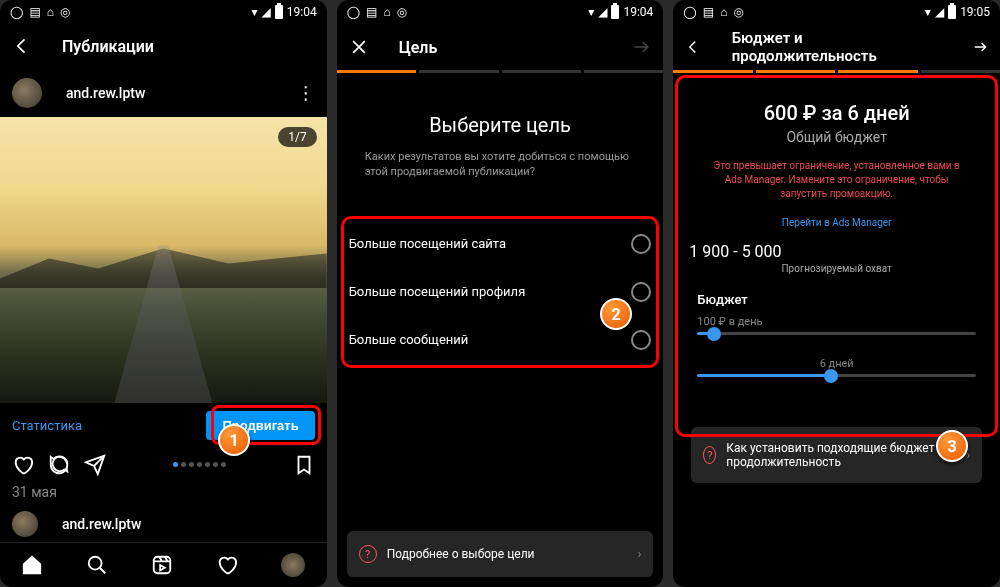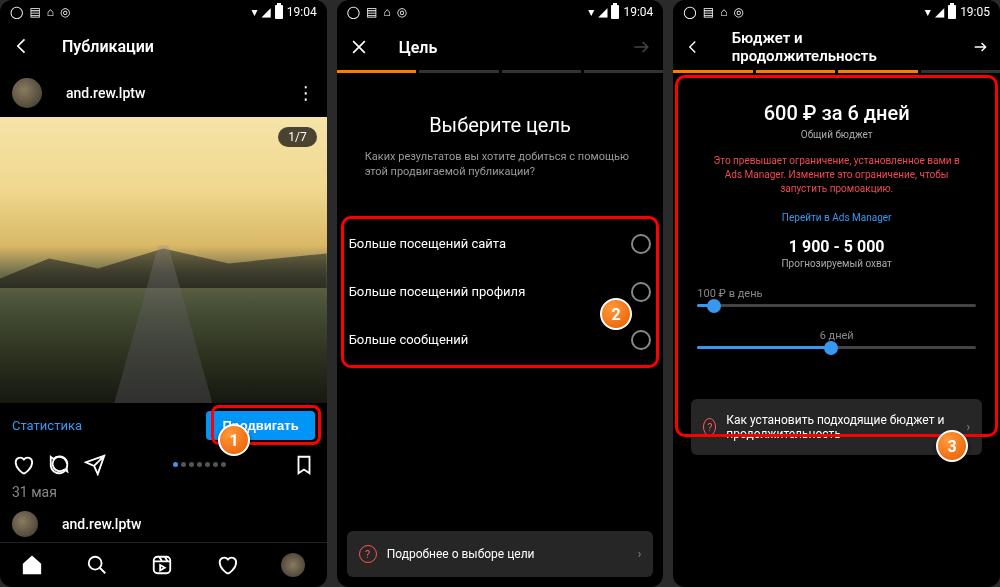--- a/index.html
+++ b/index.html
@@ -174,28 +174,28 @@
     width:18px;height:18px;border:1.5px solid #f55;border-radius:50%;
     display:flex;align-items:center;justify-content:center;
     font-size:11px;color:#f55;
   }
   .chev { margin-left:auto; color:#888;}
   
   
   .s3-content { flex:1; padding:6px 8px; position:relative;}
   .s3-inner { position:relative; padding:16px 8px;}
   .s3-budget { text-align:center; font-size:20px; font-weight:500; margin-top:6px;}
-  .s3-budget-sub { text-align:center; font-size:10px; color:#aaa; margin-top:4px; margin-bottom:14px;}
+  .s3-budget-sub { text-align:center; font-size:14px; color:#aaa; margin-top:4px; margin-bottom:14px;}
   .s3-warn {
     text-align:center; font-size:10px; color:#ed4956; padding:0 16px; line-height:1.4;
   }
   .s3-link {
     text-align:center; font-size:10px; color:#3897f0; margin-top:16px; margin-bottom:14px;
   }
-  .s3-reach { text-align:center; font-size:16px; font-weight:700;}
+  .s3-reach { text-align:left; font-size:16px; font-weight:400;}
   .s3-reach-sub { text-align:center; font-size:10px; color:#aaa; margin-top:2px; margin-bottom:18px;}
   
   .slider-block { padding:0 8px; margin-bottom:22px;}
   .slider-label { font-size:13px; font-weight:500; margin-bottom:8px;}
   .slider-val { font-size:11px; color:#888; margin-bottom:4px;}
   .slider-val.center{text-align:center;}
   .track {
     height:3px; background:#444; border-radius:2px; position:relative;
   }
   .track .fill { position:absolute; left:0; height:100%; background:#3897f0; border-radius:2px;}
@@ -419,20 +419,21 @@
     <div class="red-box3"></div>
     <div class="s3-inner">
       <div class="s3-budget">600 ₽ за 6 дней</div>
       <div class="s3-budget-sub">Общий бюджет</div>
       <div class="s3-warn">Это превышает ограничение, установленное вами в Ads Manager. Измените это ограничение, чтобы запустить промоакцию.</div>
       <div class="s3-link">Перейти в Ads Manager</div>
       <div class="s3-reach">1 900 - 5 000</div>
       <div class="s3-reach-sub">Прогнозируемый охват</div>
 
       <div class="slider-block">
+        <div class="slider-label">Бюджет</div>
         <div class="slider-val">100 ₽ в день</div>
         <div class="track">
           <div class="fill" style="width:6%;"></div>
           <div class="thumb" style="left:6%;"></div>
         </div>
       </div>
 
       <div class="slider-block">
         <div class="slider-val center">6 дней</div>
         <div class="track">

